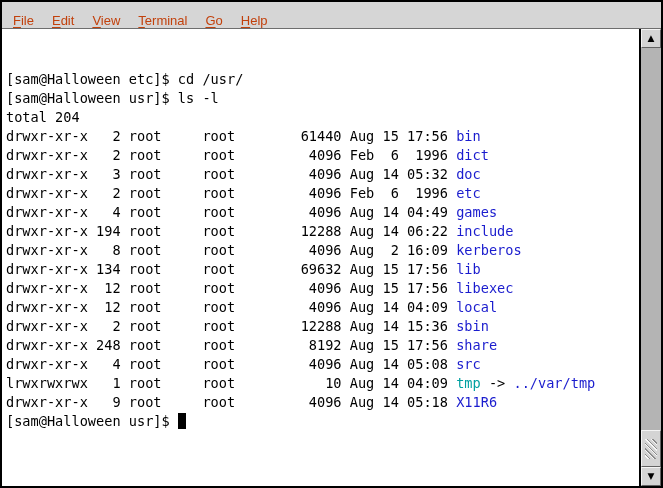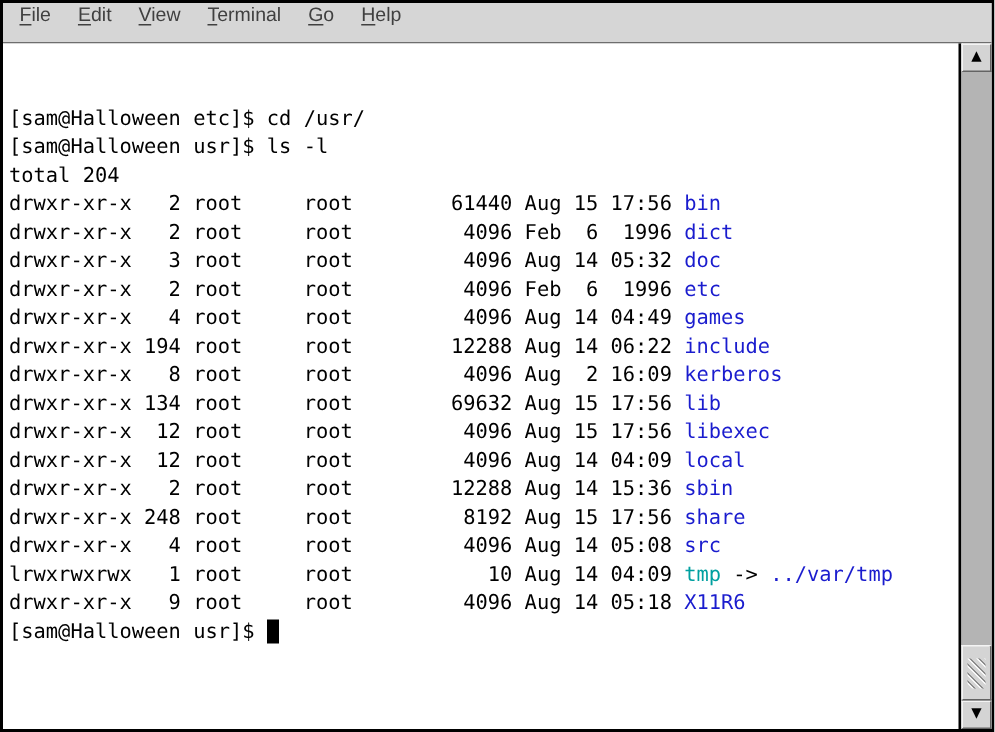--- a/index.html
+++ b/index.html
@@ -8,24 +8,24 @@
   .window {
     width: 663px; height: 488px; box-sizing: border-box;
     border: 2px solid #000; background: #fff;
     display: flex; flex-direction: column;
   }
 
   .menubar {
     flex: 0 0 26px; height: 26px;
     background: #d6d6d6;
     border-bottom: 1px solid #6e6e6e;
-    display: flex; align-items: flex-start;
+    display: flex; align-items: flex-end;
     padding-left: 2px;
     font-family: "Liberation Sans", sans-serif;
-    font-size: 13px; color: #404040;
+    font-size: 13px; color: #c2410c;
   }
   .menu-item { padding: 0 9px; cursor: default; }
   .menu-item u { text-decoration: underline; text-underline-offset: 2px; }
 
   .content { flex: 1; display: flex; min-height: 0; }
 
   .terminal {
     flex: 1; background: #ffffff; color: #000;
     padding: 3px 0 0 4px;
     font-family: "DejaVu Sans Mono", monospace;

